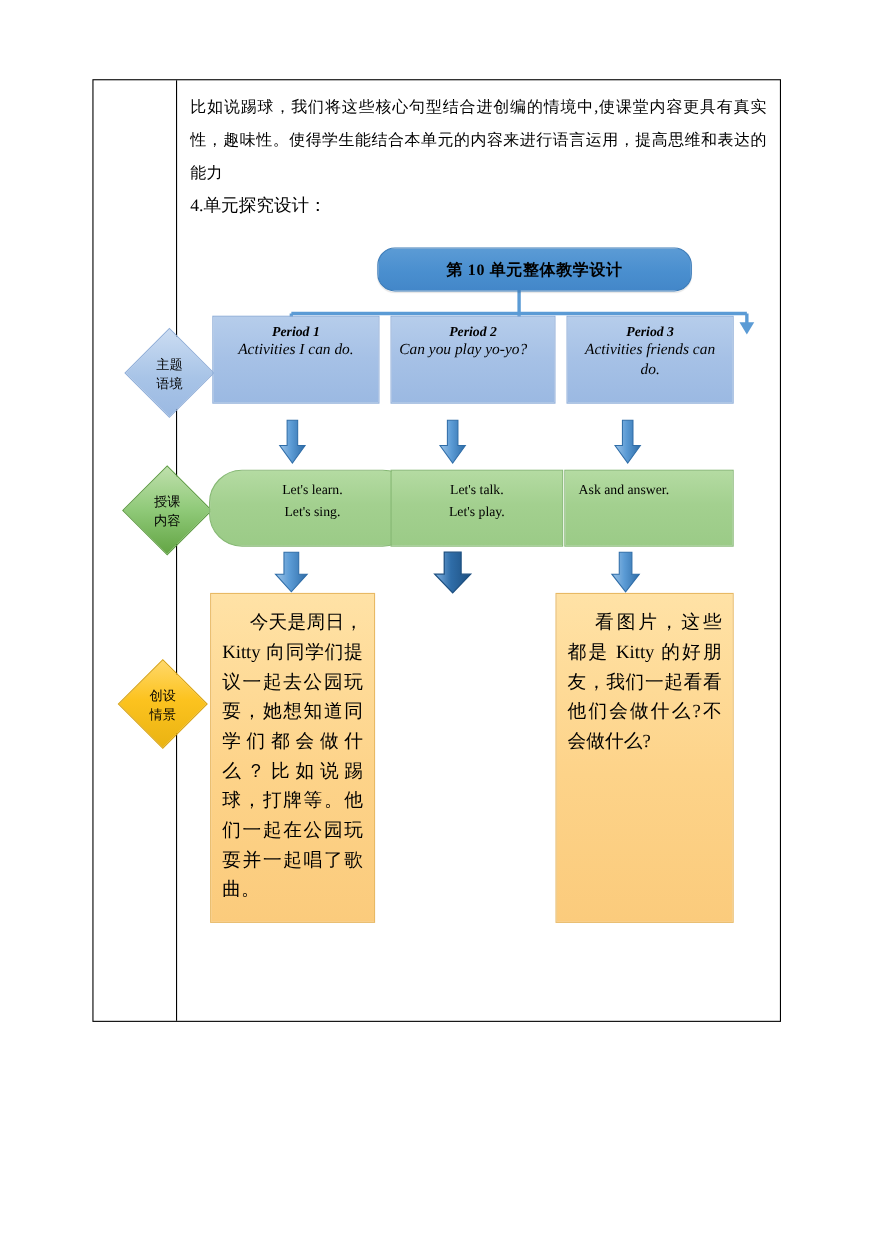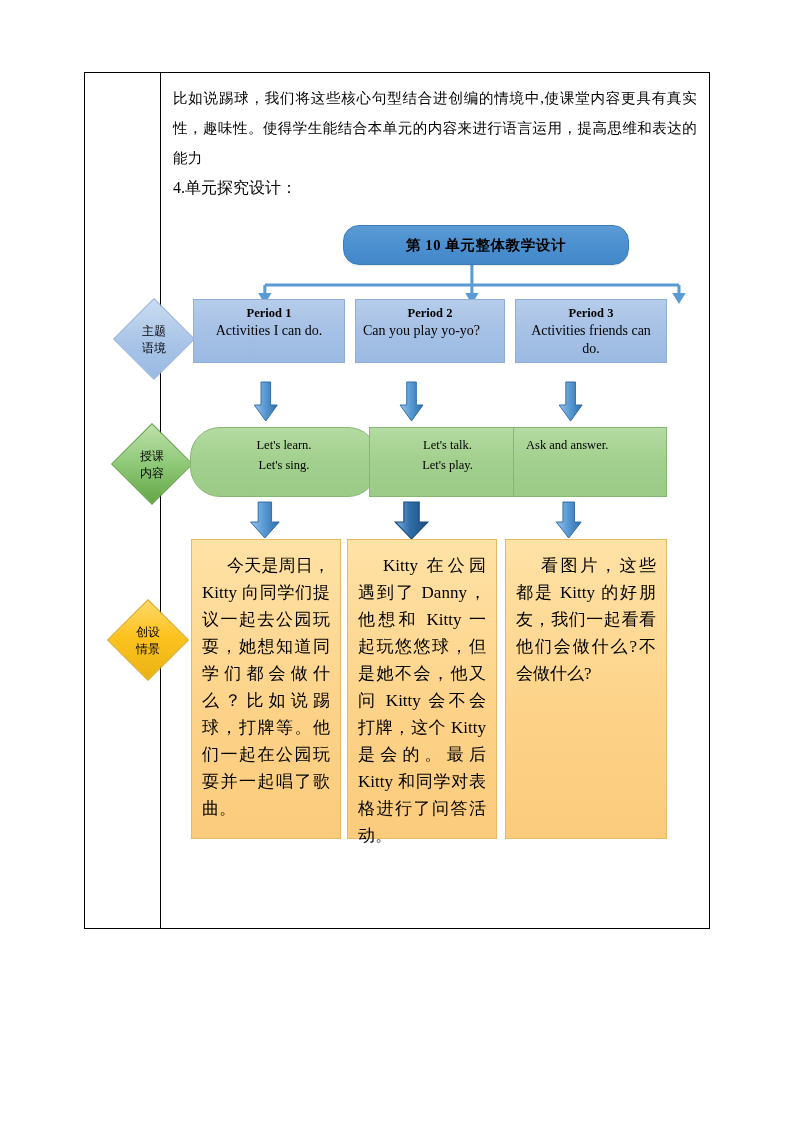--- a/index.html
+++ b/index.html
@@ -45,24 +45,24 @@
   .title-pill span{
     font-size:14.5px;font-weight:bold;color:#000;letter-spacing:.6px;
     font-family:"Liberation Serif","DejaVu Serif",serif;
   }
 
   
   .connectors{position:absolute;left:0;top:0;width:100%;height:740px;pointer-events:none;}
 
   
   .period-box{
-    position:absolute;top:92px;height:64px;
+    position:absolute;top:80px;height:80px;
     background:linear-gradient(180deg,#b6cdeb 0%,#a6c1e6 48%,#9bb9e2 100%);
     border:1px solid #8faed9;box-sizing:border-box;
-    padding:5px 7px 0 7px;text-align:center;
+    padding:5px 7px 0 7px;text-align:center;font-style:italic;
   }
   .period-box .h{
     font-size:12.5px;font-weight:bold;display:block;line-height:17px;
     font-family:"Liberation Serif","DejaVu Serif",serif;
   }
   .period-box .b{
     font-size:14px;display:block;line-height:18px;text-align:center;
     font-family:"Liberation Serif","DejaVu Serif",serif;
   }
   .period-box .bj{text-align:justify;text-align-last:left;}
@@ -73,21 +73,21 @@
   
   .green-box{
     position:absolute;top:220px;height:70px;
     background:linear-gradient(180deg,#b4dba2 0%,#a3d08f 45%,#9bcb87 100%);
     border:1px solid #86b874;box-sizing:border-box;
     padding:7px 8px 0 8px;text-align:center;
   }
   .green-box div{font-size:12.5px;line-height:20px;
     font-family:"Liberation Serif","DejaVu Serif",serif;}
   #gb1{left:21px;width:188px;border-radius:30px;}
-  #gb2{left:200px;width:157px;}
+  #gb2{left:186px;width:157px;}
   #gb3{left:344px;width:154px;text-align:left;padding-left:12px;}
 
   
   .orange-box{
     position:absolute;top:332px;
     background:linear-gradient(180deg,#ffe2a6 0%,#fdd389 55%,#fbcb7c 100%);
     border:1px solid #e8b964;box-sizing:border-box;
     padding:12px 10px 10px 10px;
   }
   .orange-box p{
@@ -227,22 +227,19 @@
         <div>Let's talk.</div>
         <div>Let's play.</div>
       </div>
       <div class="green-box" id="gb3">
         <div>Ask and answer.</div>
       </div>
 
       <div class="orange-box" id="ob1">
         <p>今天是周日，Kitty 向同学们提议一起去公园玩耍，她想知道同学们都会做什么？比如说踢球，打牌等。他们一起在公园玩耍并一起唱了歌曲。</p>
       </div>
-      <div class="orange-box" id="ob2">
-        <p>Kitty 在公园遇到了 Danny，他想和 Kitty 一起玩悠悠球，但是她不会，他又问 Kitty 会不会打牌，这个 Kitty 是会的。最后 Kitty 和同学对表格进行了问答活动。</p>
-      </div>
       <div class="orange-box" id="ob3">
         <p>看图片，这些都是 Kitty 的好朋友，我们一起看看他们会做什么?不会做什么?</p>
       </div>
 
     </div>
   </div>
 </div>
 
 </body></html>

